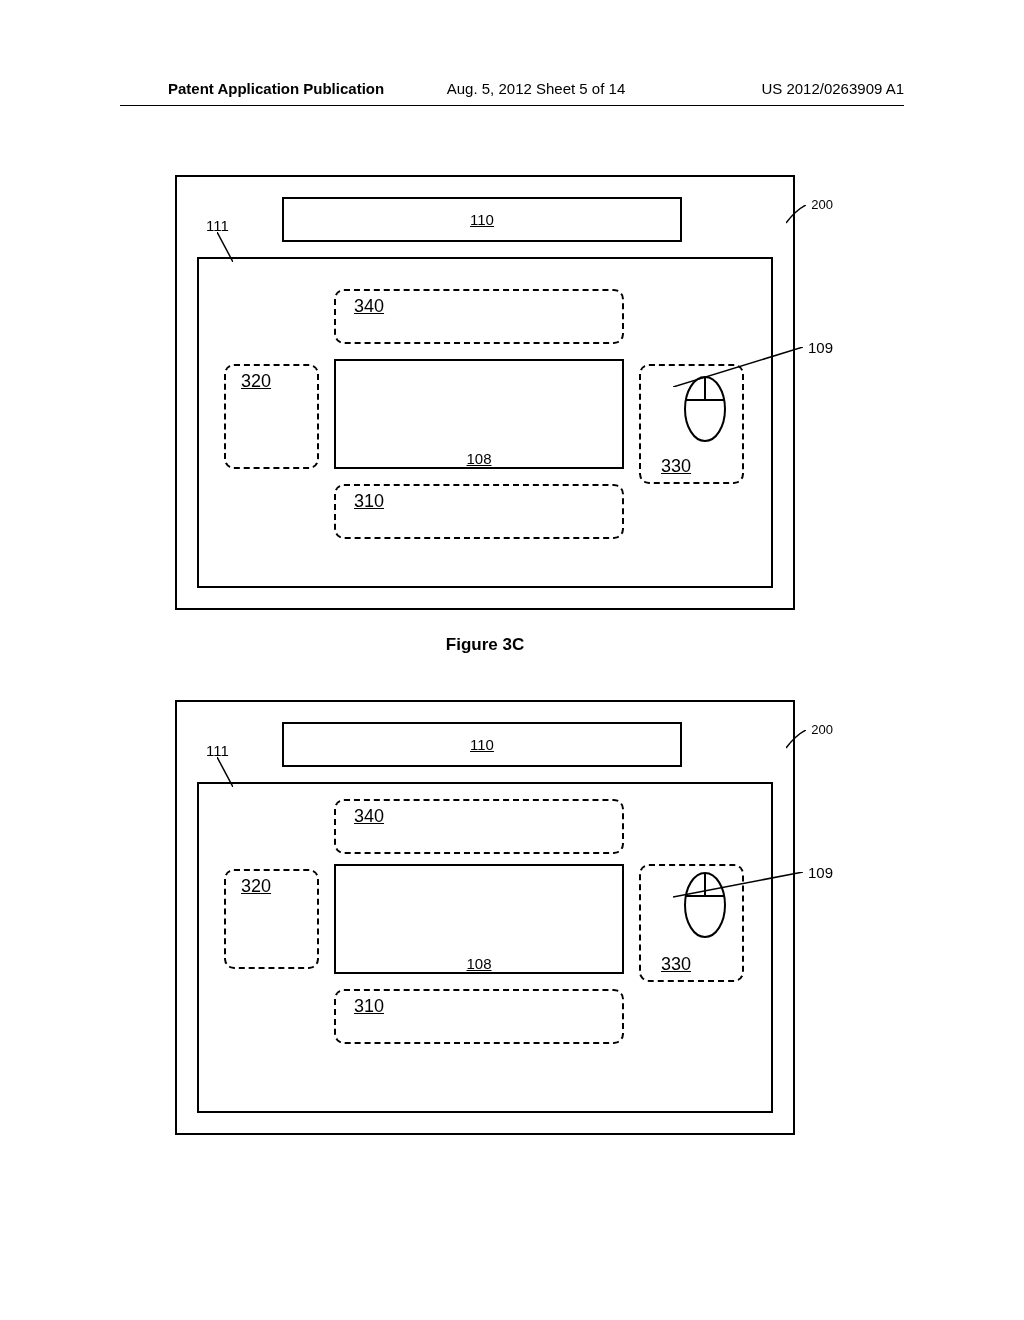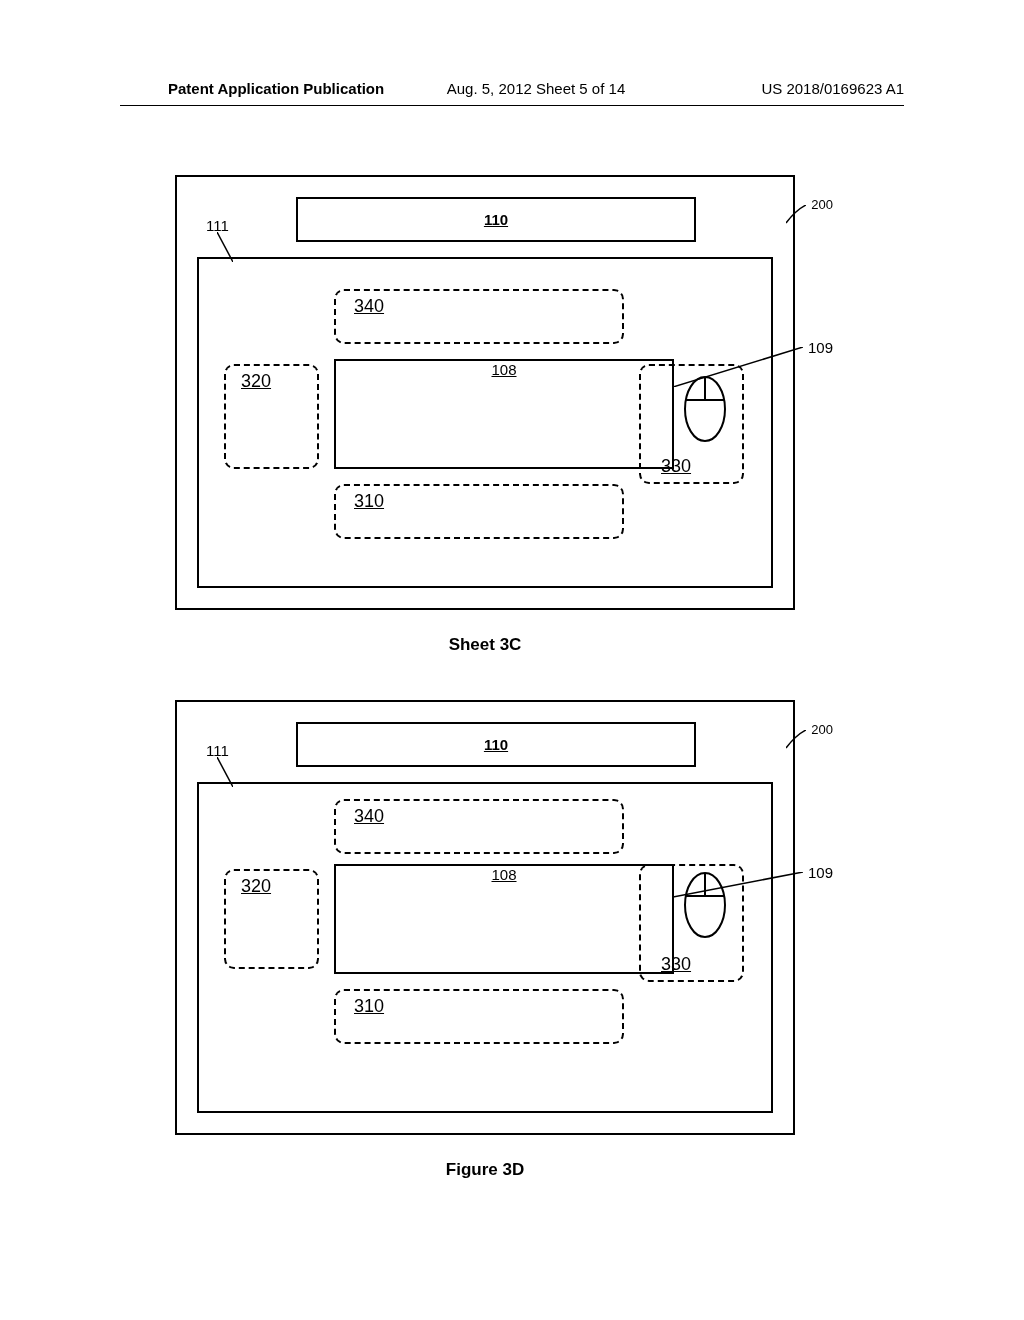--- a/index.html
+++ b/index.html
@@ -53,28 +53,27 @@
     }
     .outer-box {
       border: 2px solid black;
       width: 100%;
       height: 435px;
       position: relative;
     }
     .box-110 {
       position: absolute;
       top: 20px;
-      left: 119px;
+      left: 105px;
       width: 400px;
       height: 45px;
       border: 2px solid black;
       display: flex;
       align-items: center;
       justify-content: center;
-      font-weight: bold;
     }
     .box-110 span {
       text-decoration: underline;
       font-size: 15px;
     }
     .label-111 {
       position: absolute;
       top: 40px;
       left: 29px;
       font-size: 15px;
@@ -113,25 +112,25 @@
     .box-320 {
       top: 105px;
       left: 25px;
       width: 95px;
       height: 105px;
     }
     .box-108 {
       position: absolute;
       top: 100px;
       left: 135px;
-      width: 340px;
+      width: 290px;
       height: 110px;
       border: 2px solid black;
       display: flex;
-      align-items: flex-start;
+      align-items: flex-end;
       justify-content: center;
     }
     .box-108 span {
       text-decoration: underline;
       font-size: 15px;
     }
     .box-330 {
       top: 105px;
       left: 440px;
       width: 105px;
@@ -207,21 +206,21 @@
     .leader-109 {
       position: absolute;
     }
   </style>
 </head>
 <body>
 
 <div class="page-header">
   <span class="left">Patent Application Publication</span>
   <span class="center">Aug. 5, 2012   Sheet 5 of 14</span>
-  <span class="right">US 2018/0169623 A1</span>
+  <span class="right">US 2012/0263909 A1</span>
 </div>
 <div class="header-line"></div>
 
 <div class="figure-container fig3c">
   <div class="outer-box">
     <div class="box-110">
       <span>110</span>
     </div>
     <div class="label-111">111</div>
     <svg class="leader-111" style="top:55px;left:40px" width="16" height="30">
@@ -251,21 +250,21 @@
           <line x1="24" y1="3" x2="24" y2="26" stroke="black" stroke-width="2"></line>
           <line x1="5" y1="26" x2="43" y2="26" stroke="black" stroke-width="2"></line>
         </svg>
         <span class="ref-label">330</span>
       </div>
       <div class="dashed-box box-310">
         <span class="ref-label">310</span>
       </div>
     </div>
   </div>
-  <div class="figure-caption">Sheet 3C</div>
+  <div class="figure-caption">Figure 3C</div>
 </div>
 
 <div class="figure-container fig3d">
   <div class="outer-box">
     <div class="box-110">
       <span>110</span>
     </div>
     <div class="label-111">111</div>
     <svg class="leader-111" style="top:55px;left:40px" width="16" height="30">
         <line x1="0" y1="0" x2="16" y2="30" stroke="black" stroke-width="1.5"></line>
@@ -294,14 +293,13 @@
           <line x1="24" y1="3" x2="24" y2="26" stroke="black" stroke-width="2"></line>
           <line x1="5" y1="26" x2="43" y2="26" stroke="black" stroke-width="2"></line>
         </svg>
         <span class="ref-label">330</span>
       </div>
       <div class="dashed-box box-310">
         <span class="ref-label">310</span>
       </div>
     </div>
   </div>
-  <div class="figure-caption">Figure 3D</div>
 </div>
 
 </body></html>

